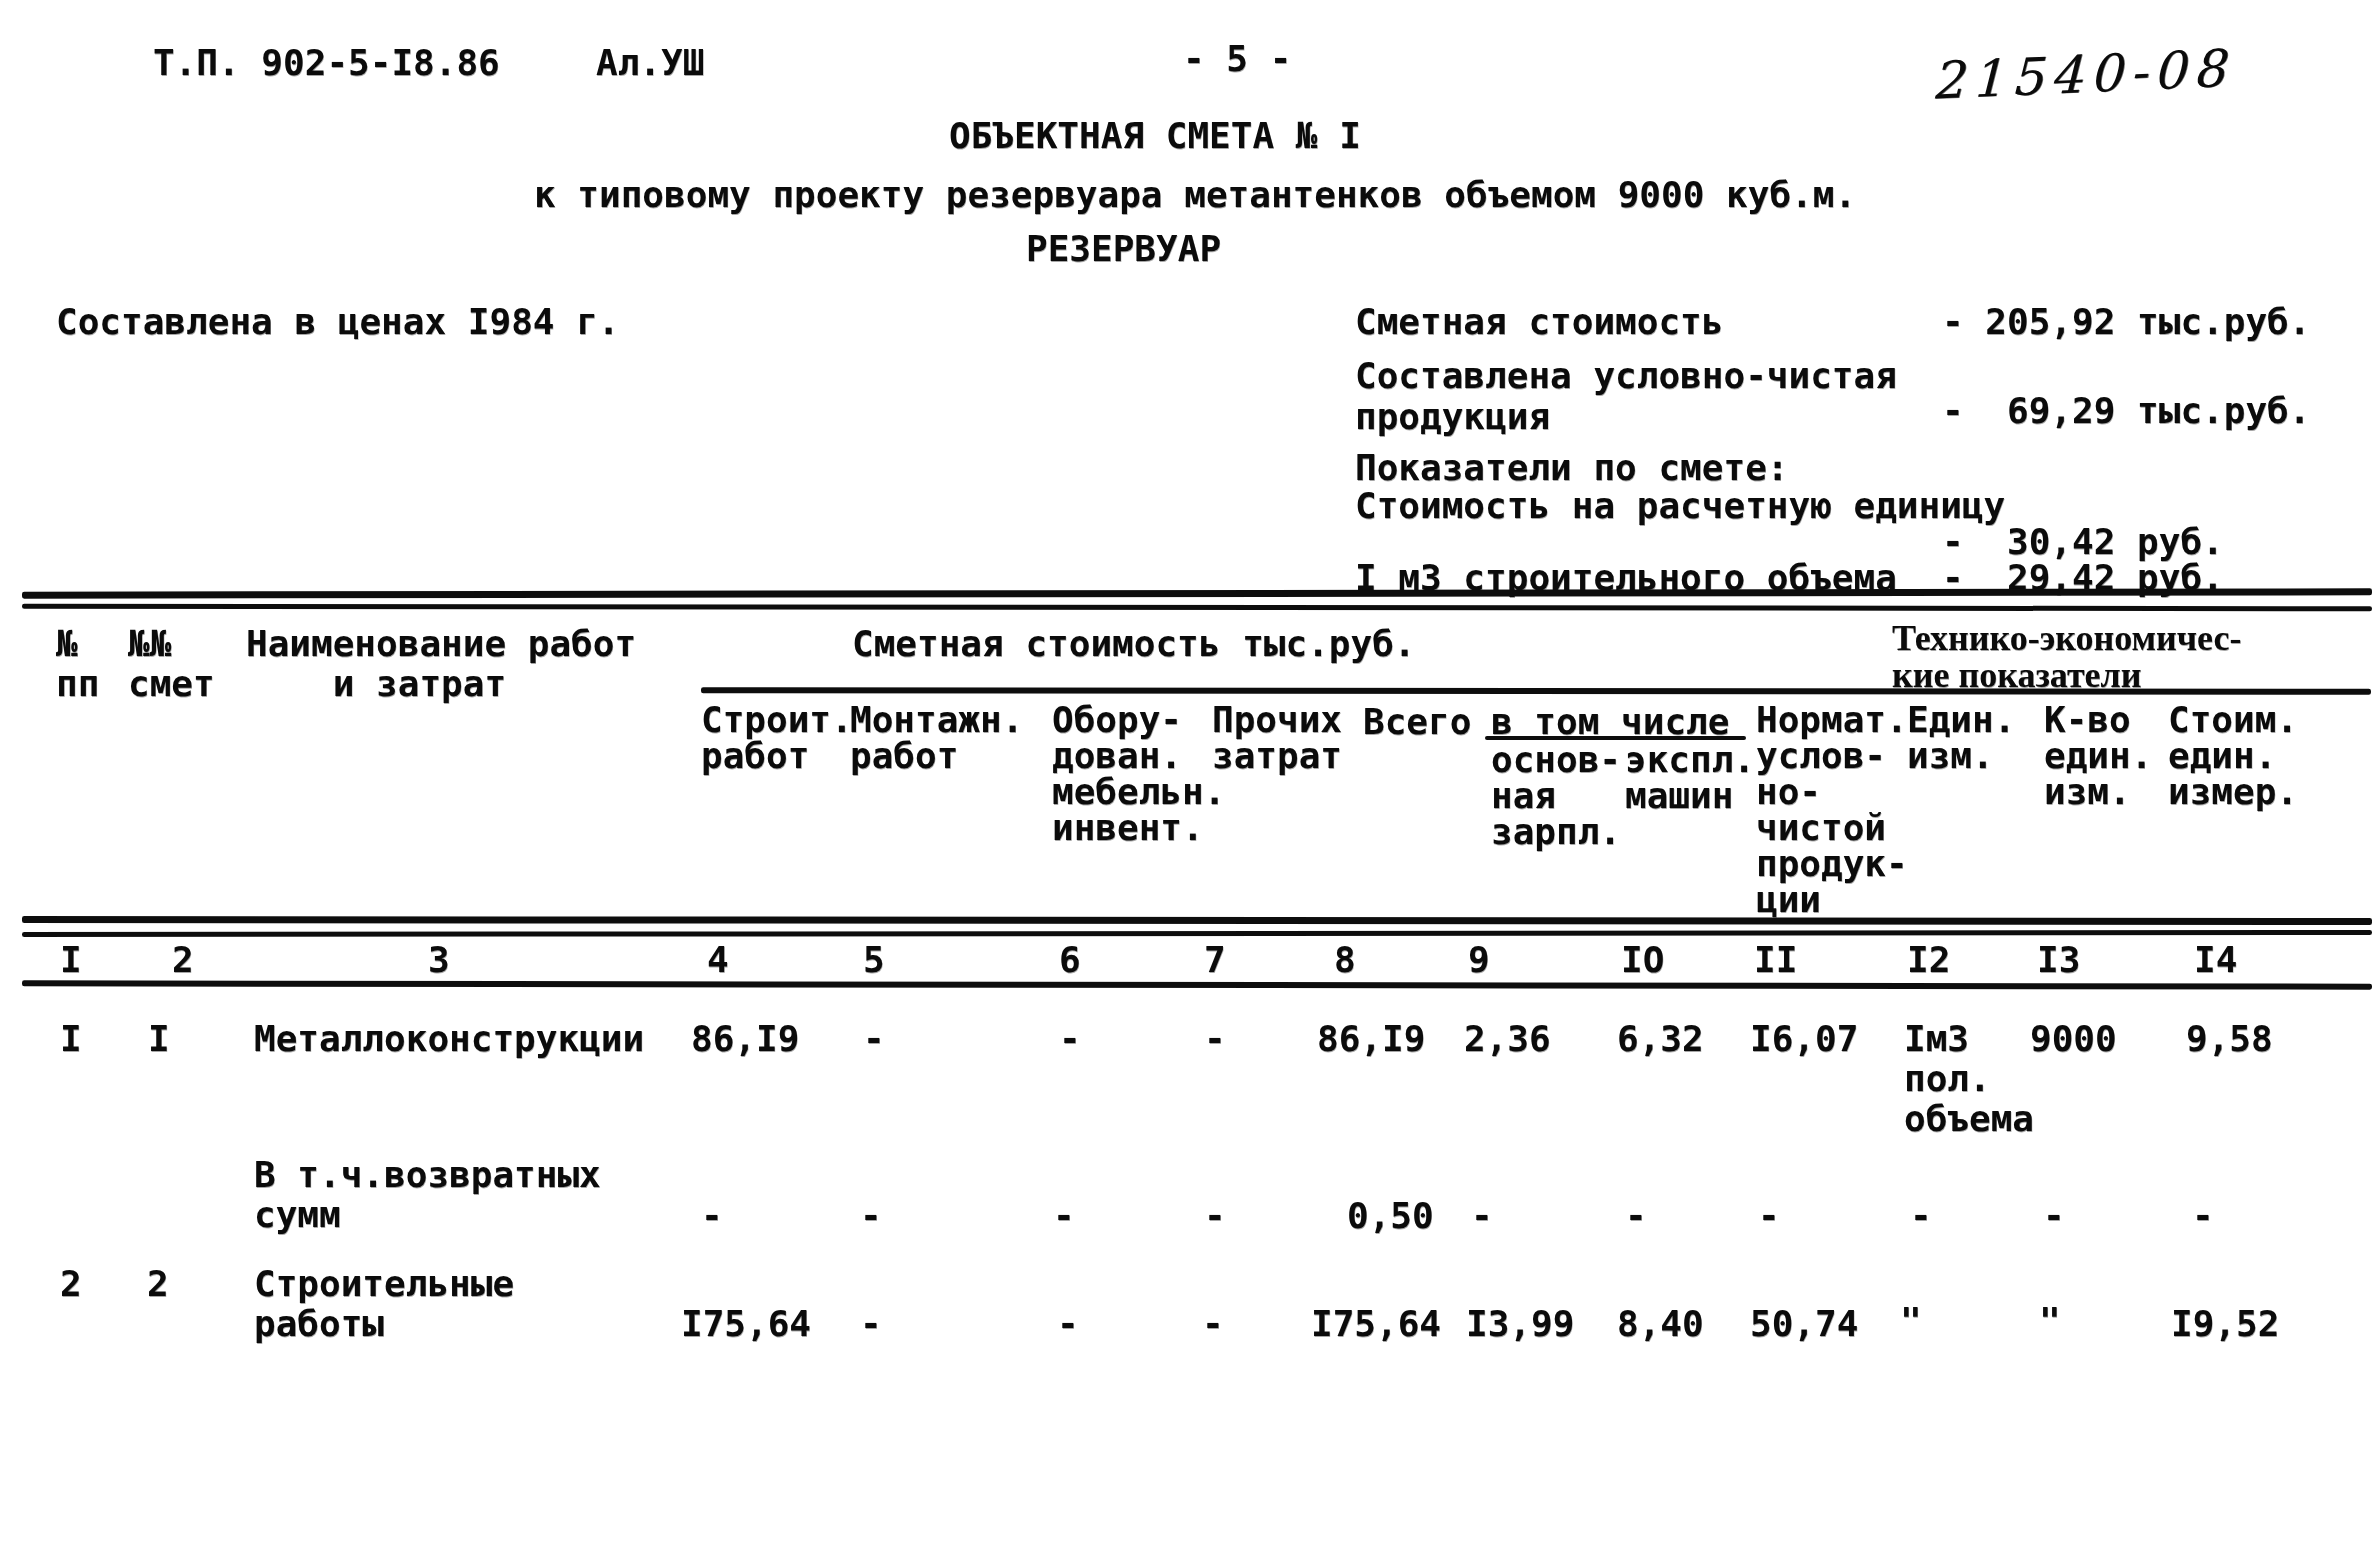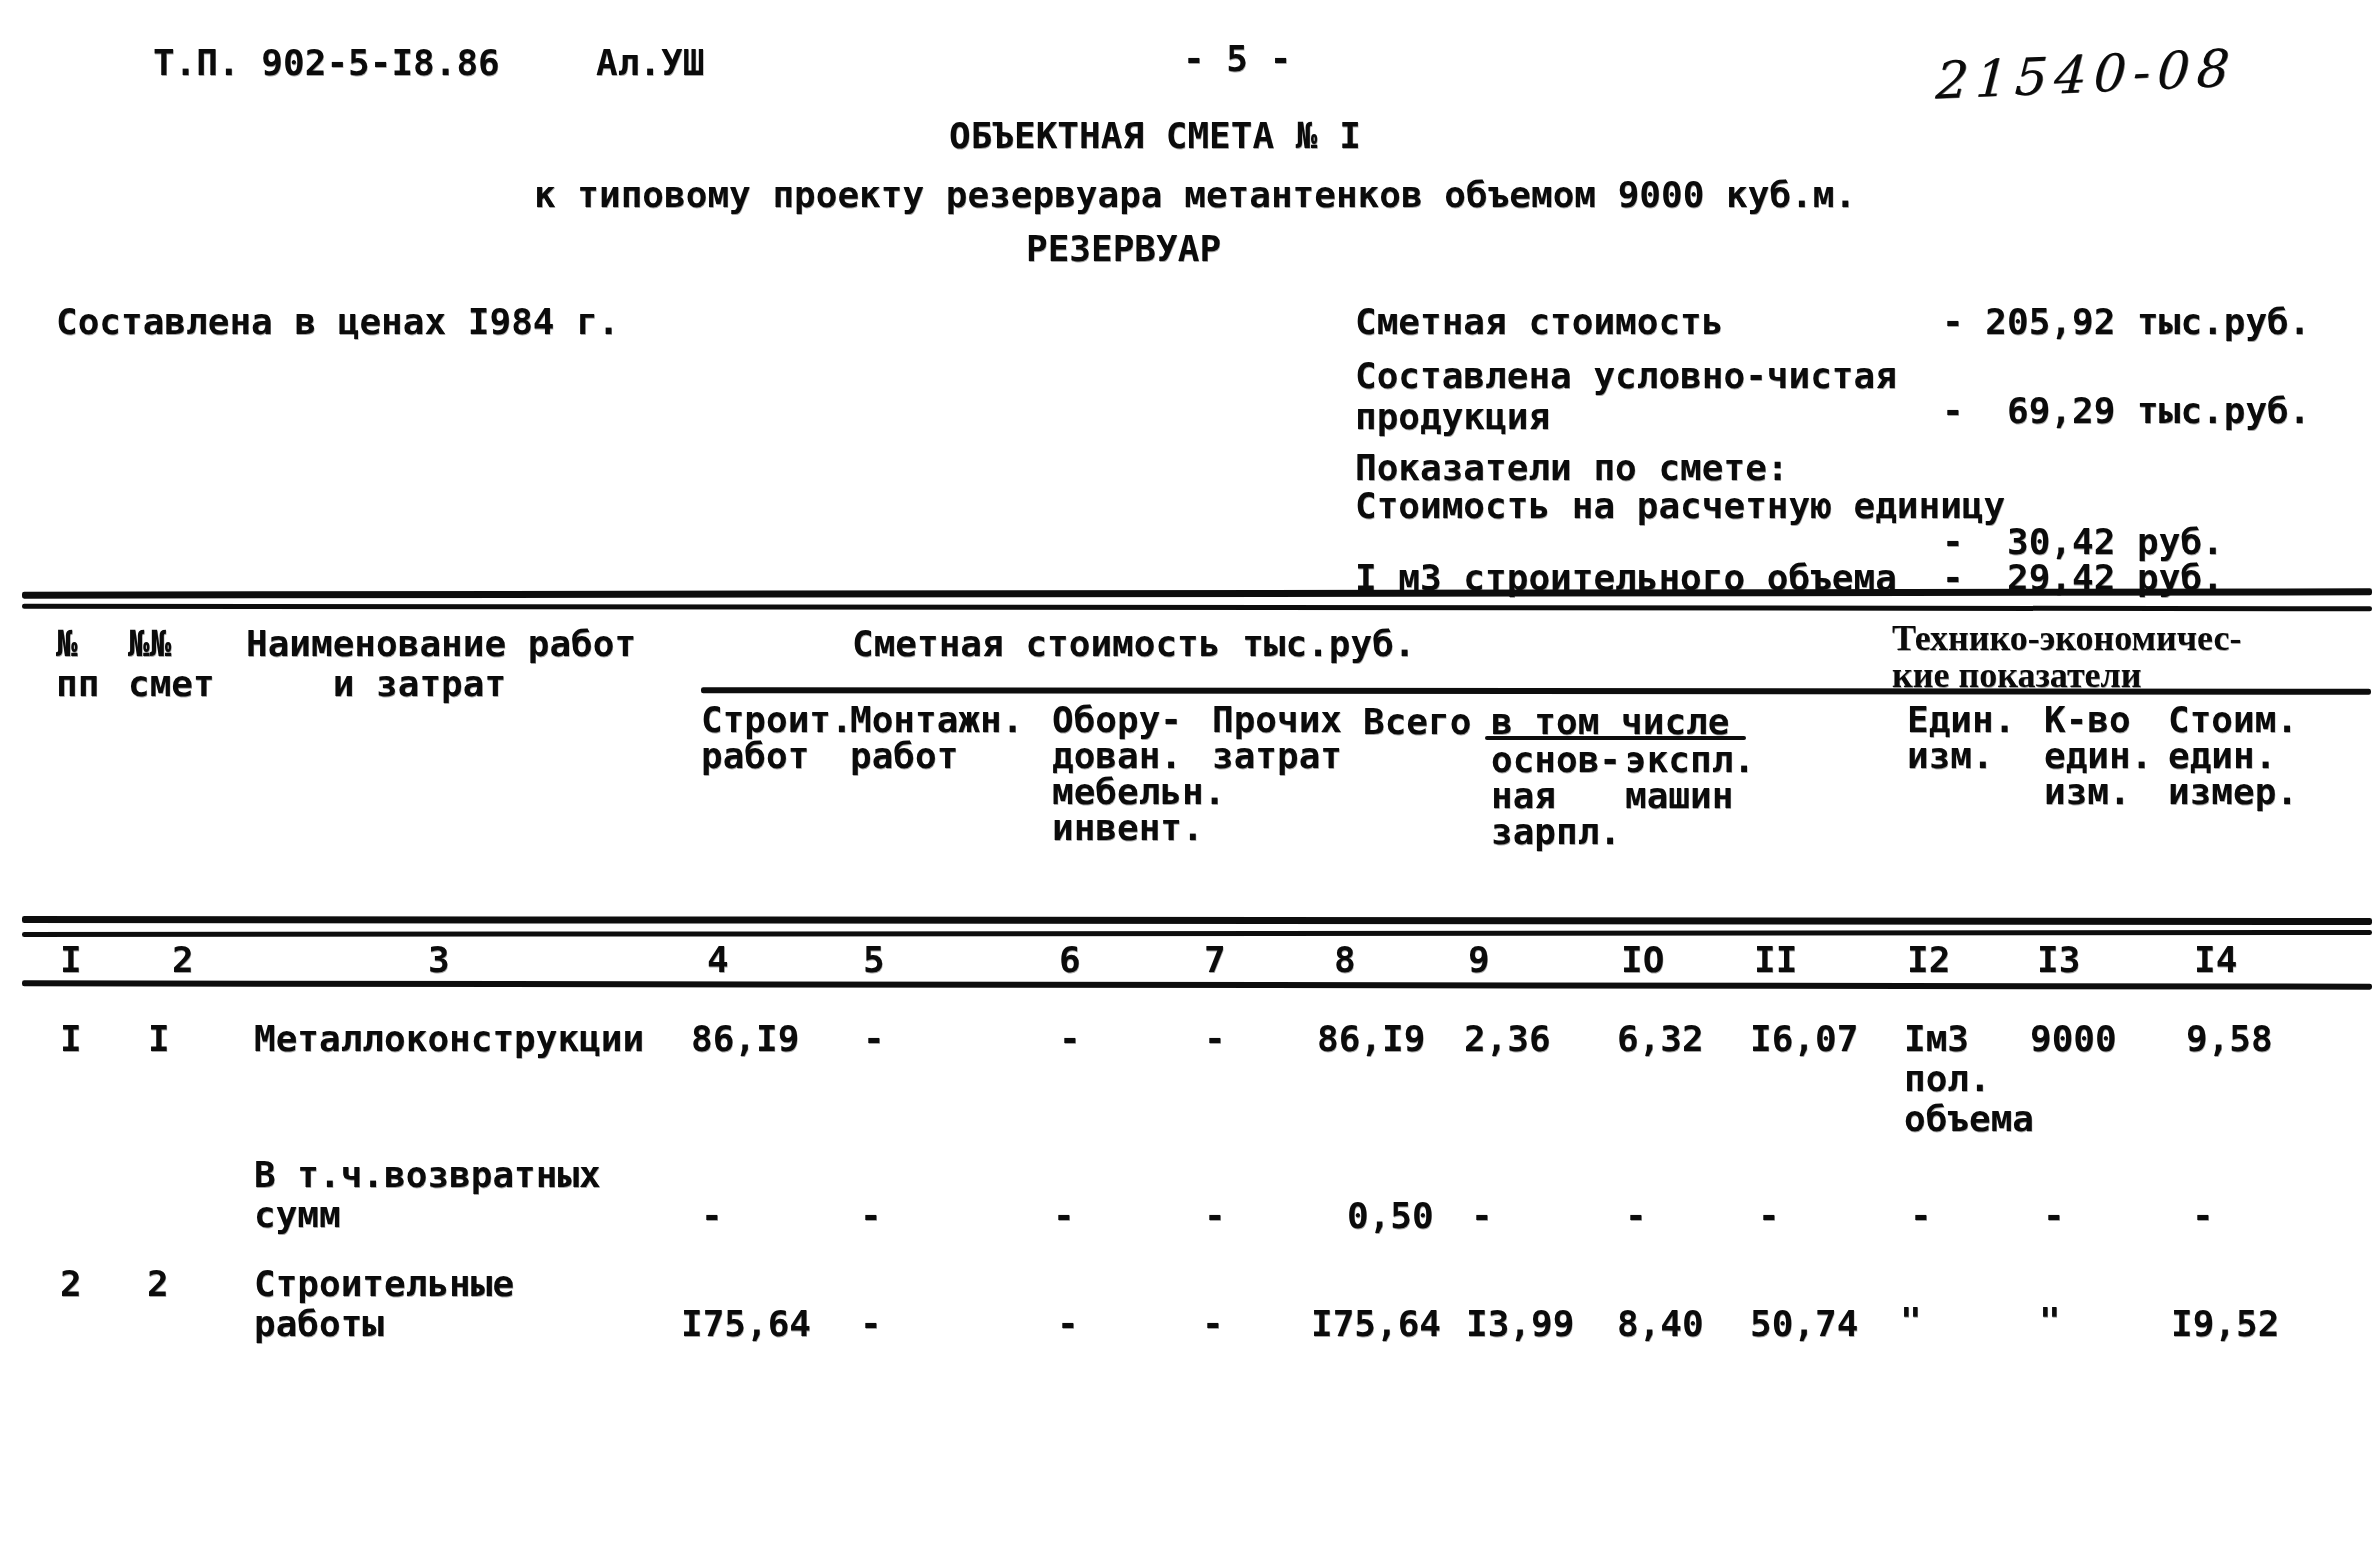--- a/index.html
+++ b/index.html
@@ -90,20 +90,26 @@
   <div class="t lh46" style="left:1212px;top:702px">Прочих
 затрат</div>
   <div class="t" style="left:1363px;top:702px">Всего</div>
   <div class="t" style="left:1491px;top:702px">в том числе</div>
   <div class="rule" style="left:1485px;top:736px;width:261px;height:3.9px"></div>
   <div class="t lh46" style="left:1491px;top:742px">основ-
 ная
 зарпл.</div>
   <div class="t lh46" style="left:1625px;top:742px">экспл.
 машин</div>
+  <div class="t lh46" style="left:1756px;top:702px">Нормат.
+услов-
+но-
+чистой
+продук-
+ции</div>
   <div class="t lh46" style="left:1907px;top:702px">Един.
 изм.</div>
   <div class="t lh46" style="left:2044px;top:702px">К-во
 един.
 изм.</div>
   <div class="t lh46" style="left:2168px;top:702px">Стоим.
 един.
 измер.</div>
 
   <div class="rule" style="left:22px;top:917px;width:2350px;height:7px;transform:rotate(0.05deg)"></div>

